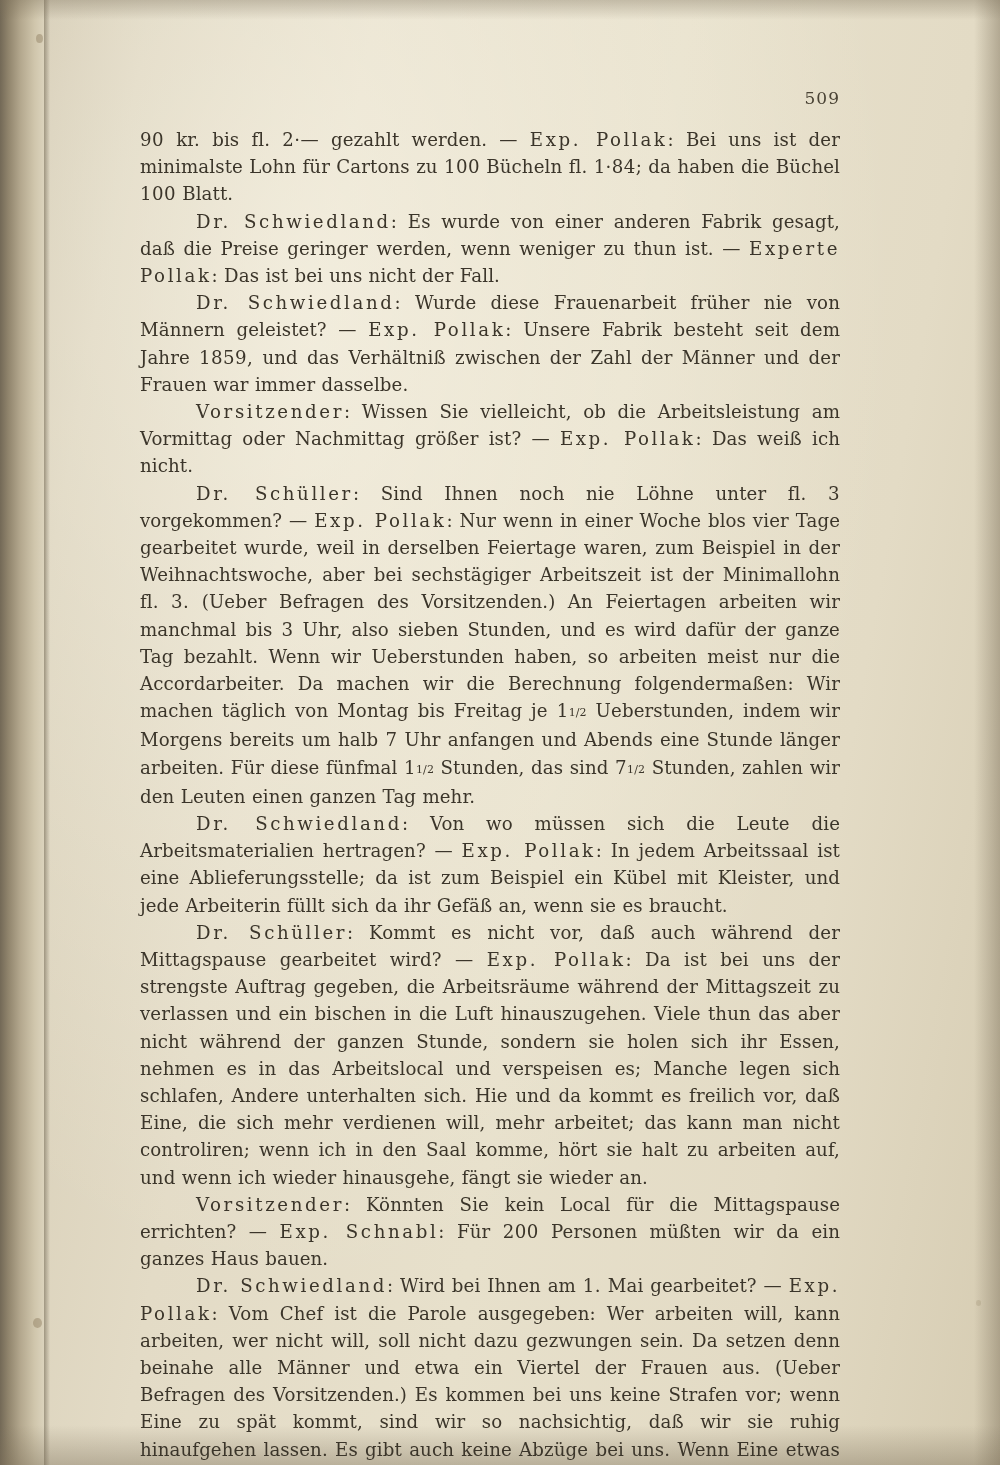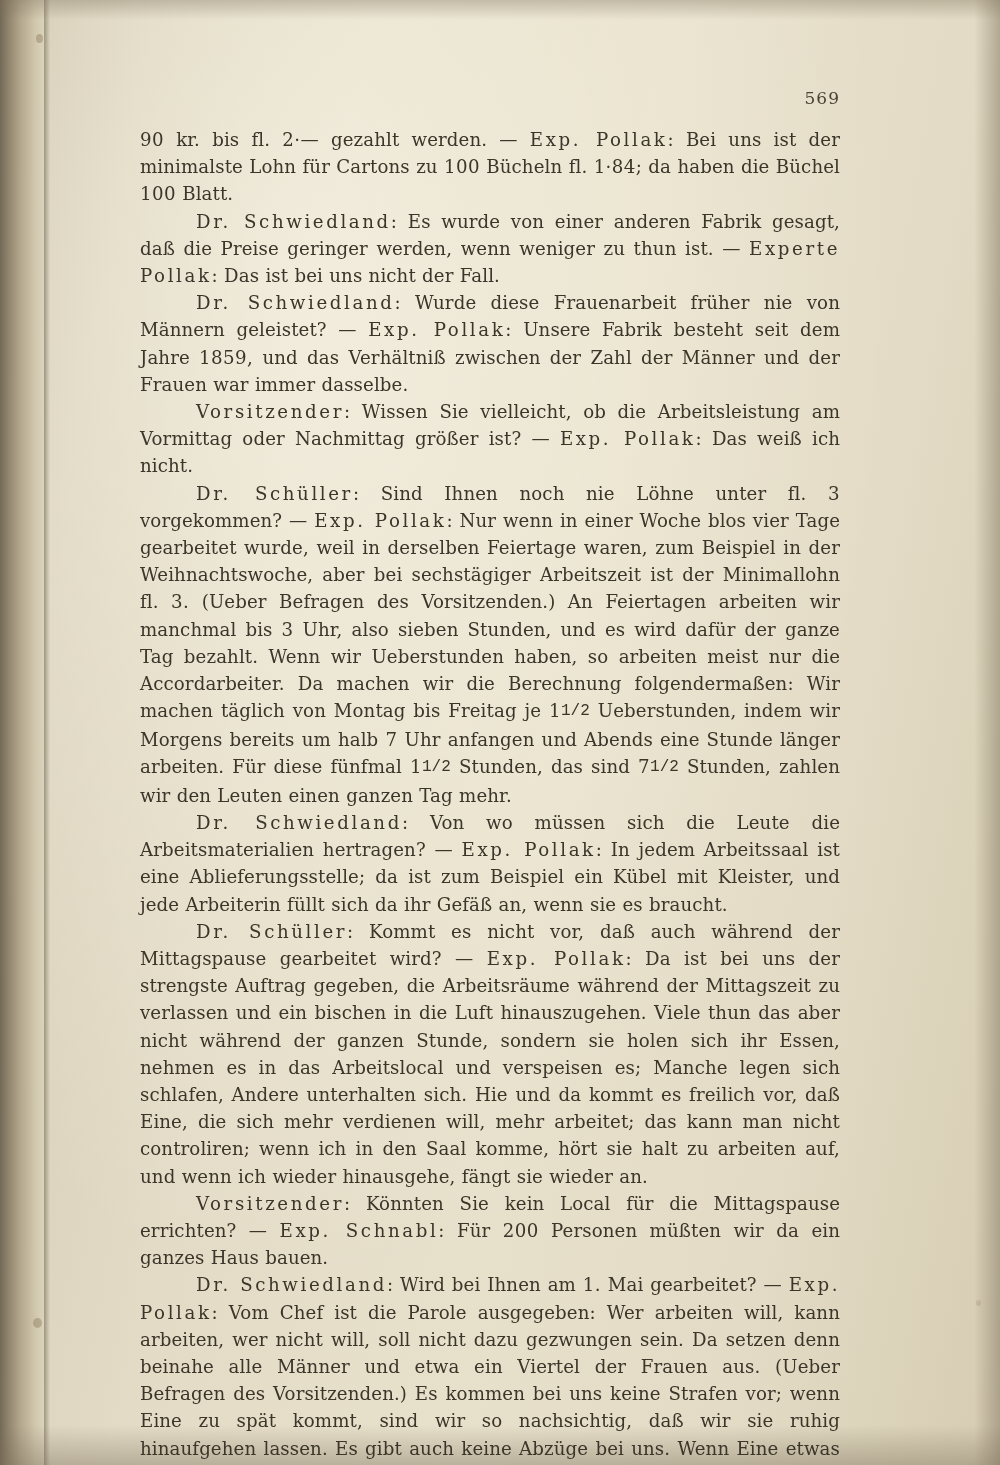--- a/index.html
+++ b/index.html
@@ -99,41 +99,40 @@
     text-indent: 0;
   }
   .sp {
     letter-spacing: 2.6px;
   }
   .num {
     font-family: "DejaVu Serif", serif;
     letter-spacing: 0.4px;
   }
   .frac {
-    font-size: 16px;
+    font-size: 11px;
     vertical-align: 0.1em;
-    font-family: Liberation Mono, monospace;
   }
 </style>
 </head>
 <body>
 
 <div id="page">
   <div id="gutter"></div>
   <div id="gutter-edge"></div>
   <div id="right-edge"></div>
   <div id="top-edge"></div>
   <div id="bottom-edge"></div>
 
   <div class="speck" style="left:36px;top:34px;width:7px;height:9px;"></div>
   <div class="speck" style="left:33px;top:1318px;width:9px;height:10px;"></div>
   <div class="speck" style="left:976px;top:1300px;width:5px;height:6px;opacity:0.5;"></div>
 
   <div id="content">
-    <div id="folio">569</div>
+    <div id="folio">509</div>
 
     <div id="body-text">
       <p class="para first"><span class="num">90</span> kr. bis fl. <span class="num">2·</span>— gezahlt werden. — <span class="sp">Exp. <span class="sp">Pollak</span></span>: Bei uns ist der minimalste Lohn für Cartons zu <span class="num">100</span> Bücheln fl. <span class="num">1·84</span>; da haben die Büchel <span class="num">100</span> Blatt.</p>
       <p class="para"><span class="sp">Dr. Schwiedland</span>: Es wurde von einer anderen Fabrik gesagt, daß die Preise geringer werden, wenn weniger zu thun ist. — <span class="sp">Experte <span class="sp">Pollak</span></span>: Das ist bei uns nicht der Fall.</p>
       <p class="para"><span class="sp">Dr. Schwiedland</span>: Wurde diese Frauenarbeit früher nie von Männern geleistet? — <span class="sp">Exp. <span class="sp">Pollak</span></span>: Unsere Fabrik besteht seit dem Jahre <span class="num">1859,</span> und das Verhältniß zwischen der Zahl der Männer und der Frauen war immer dasselbe.</p>
       <p class="para"><span class="sp">Vorsitzender</span>: Wissen Sie vielleicht, ob die Arbeitsleistung am Vormittag oder Nachmittag größer ist? — <span class="sp">Exp. <span class="sp">Pollak</span></span>: Das weiß ich nicht.</p>
       <p class="para"><span class="sp">Dr. Schüller</span>: Sind Ihnen noch nie Löhne unter fl. <span class="num">3</span> vorgekommen? — <span class="sp">Exp. <span class="sp">Pollak</span></span>: Nur wenn in einer Woche blos vier Tage gearbeitet wurde, weil in derselben Feiertage waren, zum Beispiel in der Weihnachtswoche, aber bei sechstägiger Arbeitszeit ist der Minimallohn fl. <span class="num">3.</span> (Ueber Befragen des Vorsitzenden.) An Feiertagen arbeiten wir manchmal bis <span class="num">3</span> Uhr, also sieben Stunden, und es wird dafür der ganze Tag bezahlt. Wenn wir Ueberstunden haben, so arbeiten meist nur die Accordarbeiter. Da machen wir die Berechnung folgendermaßen: Wir machen täglich von Montag bis Freitag je <span class="num">1</span><span class="frac">1/2</span> Ueberstunden, indem wir Morgens bereits um halb <span class="num">7</span> Uhr anfangen und Abends eine Stunde länger arbeiten. Für diese fünfmal <span class="num">1</span><span class="frac">1/2</span> Stunden, das sind <span class="num">7</span><span class="frac">1/2</span> Stunden, zahlen wir den Leuten einen ganzen Tag mehr.</p>
       <p class="para"><span class="sp">Dr. Schwiedland</span>: Von wo müssen sich die Leute die Arbeitsmaterialien hertragen? — <span class="sp">Exp. <span class="sp">Pollak</span></span>: In jedem Arbeitssaal ist eine Ablieferungsstelle; da ist zum Beispiel ein Kübel mit Kleister, und jede Arbeiterin füllt sich da ihr Gefäß an, wenn sie es braucht.</p>
       <p class="para"><span class="sp">Dr. Schüller</span>: Kommt es nicht vor, daß auch während der Mittagspause gearbeitet wird? — <span class="sp">Exp. <span class="sp">Pollak</span></span>: Da ist bei uns der strengste Auftrag gegeben, die Arbeitsräume während der Mittagszeit zu verlassen und ein bischen in die Luft hinauszugehen. Viele thun das aber nicht während der ganzen Stunde, sondern sie holen sich ihr Essen, nehmen es in das Arbeitslocal und verspeisen es; Manche legen sich schlafen, Andere unterhalten sich. Hie und da kommt es freilich vor, daß Eine, die sich mehr verdienen will, mehr arbeitet; das kann man nicht controliren; wenn ich in den Saal komme, hört sie halt zu arbeiten auf, und wenn ich wieder hinausgehe, fängt sie wieder an.</p>
       <p class="para"><span class="sp">Vorsitzender</span>: Könnten Sie kein Local für die Mittagspause errichten? — <span class="sp">Exp. <span class="sp">Schnabl</span></span>: Für <span class="num">200</span> Personen müßten wir da ein ganzes Haus bauen.</p>

